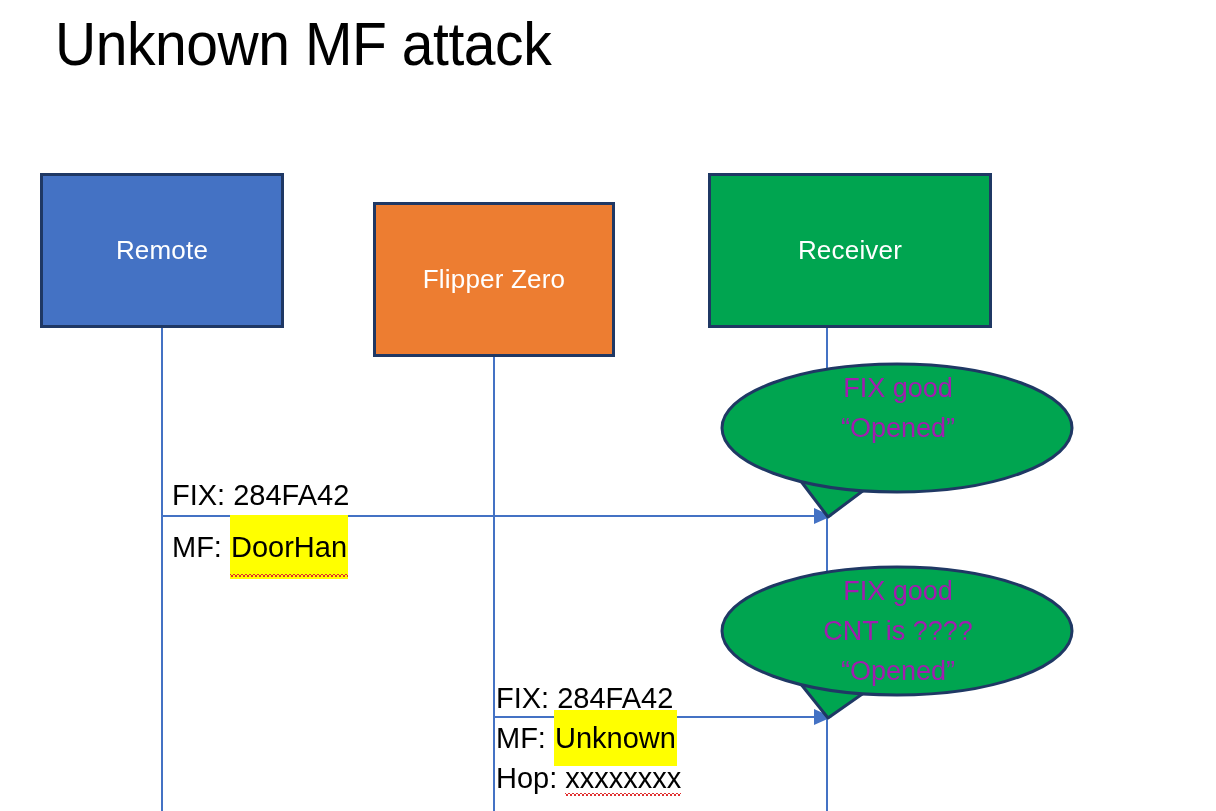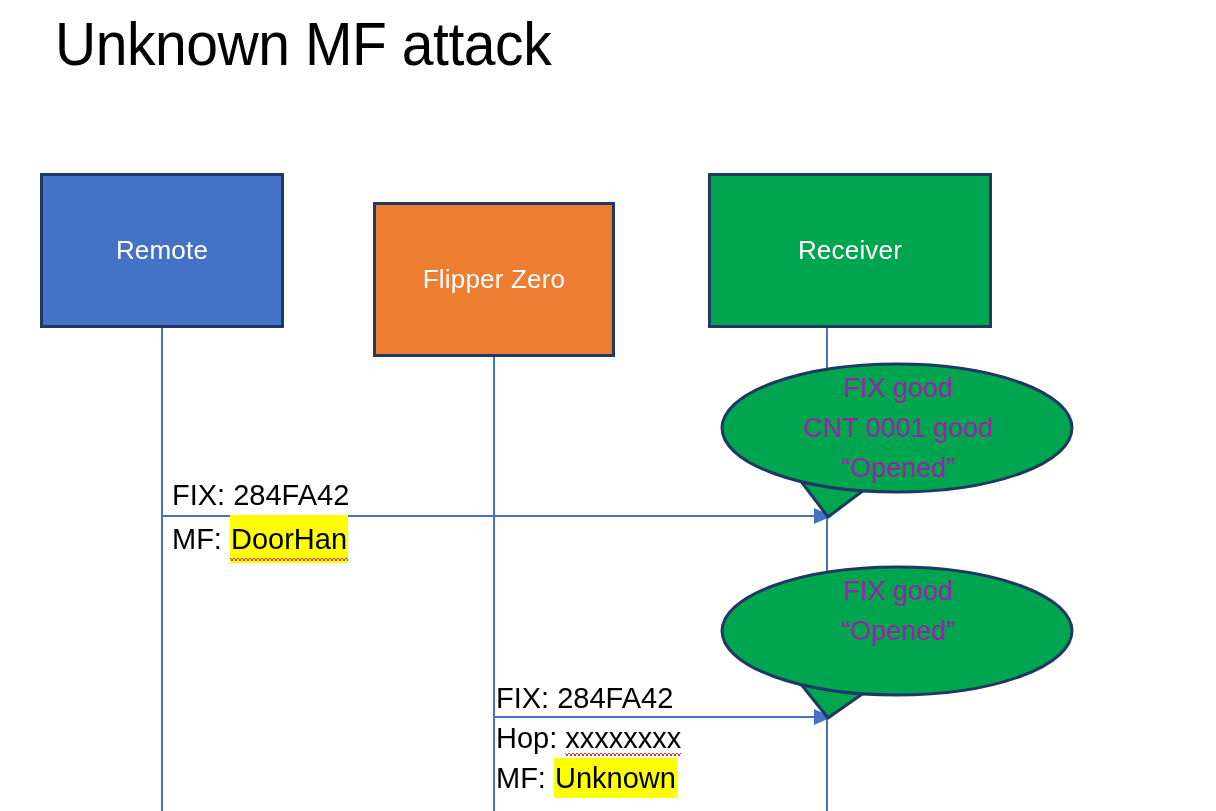--- a/index.html
+++ b/index.html
@@ -66,21 +66,21 @@
     font-size: 29px;
     line-height: 40px;
     color: #000000;
     white-space: nowrap;
   }
   #msg1-label { left: 172px; top: 475px; }
   #msg2-label { left: 496px; top: 678px; }
 
   .hl {
     background: #FFFF00;
-    padding: 4px 1px;
+    padding: 12px 1px;
     text-align: center;
   }
   .squiggle {
     position: relative;
     display: inline-block;
   }
   .squiggle::after {
     content: "";
     position: absolute;
     left: 0;
@@ -157,29 +157,29 @@
   <div>
     <span>MF: </span><span class="hl squiggle">DoorHan</span>
   </div>
 </div>
 
 <div class="msg-label" id="msg2-label">
   <div>
     <span>FIX: </span><span>284FA42</span>
   </div>
   <div>
-    <span>Hop: </span><span class="squiggle">xxxxxxxx</span>
+    <span>MF: </span><span class="hl">Unknown</span>
   </div>
   <div>
-    <span>MF: </span><span class="hl">Unknown</span>
+    <span>Hop: </span><span class="squiggle">xxxxxxxx</span>
   </div>
 </div>
 
 <div class="bubble-text" id="bubble1-text">
   <div>FIX good</div>
-  <div>CNT 0001 good</div>
   <div>“Opened”</div>
 </div>
 
 <div class="bubble-text" id="bubble2-text">
   <div>FIX good</div>
+  <div>CNT is ????</div>
   <div>“Opened”</div>
 </div>
 
 </body></html>

